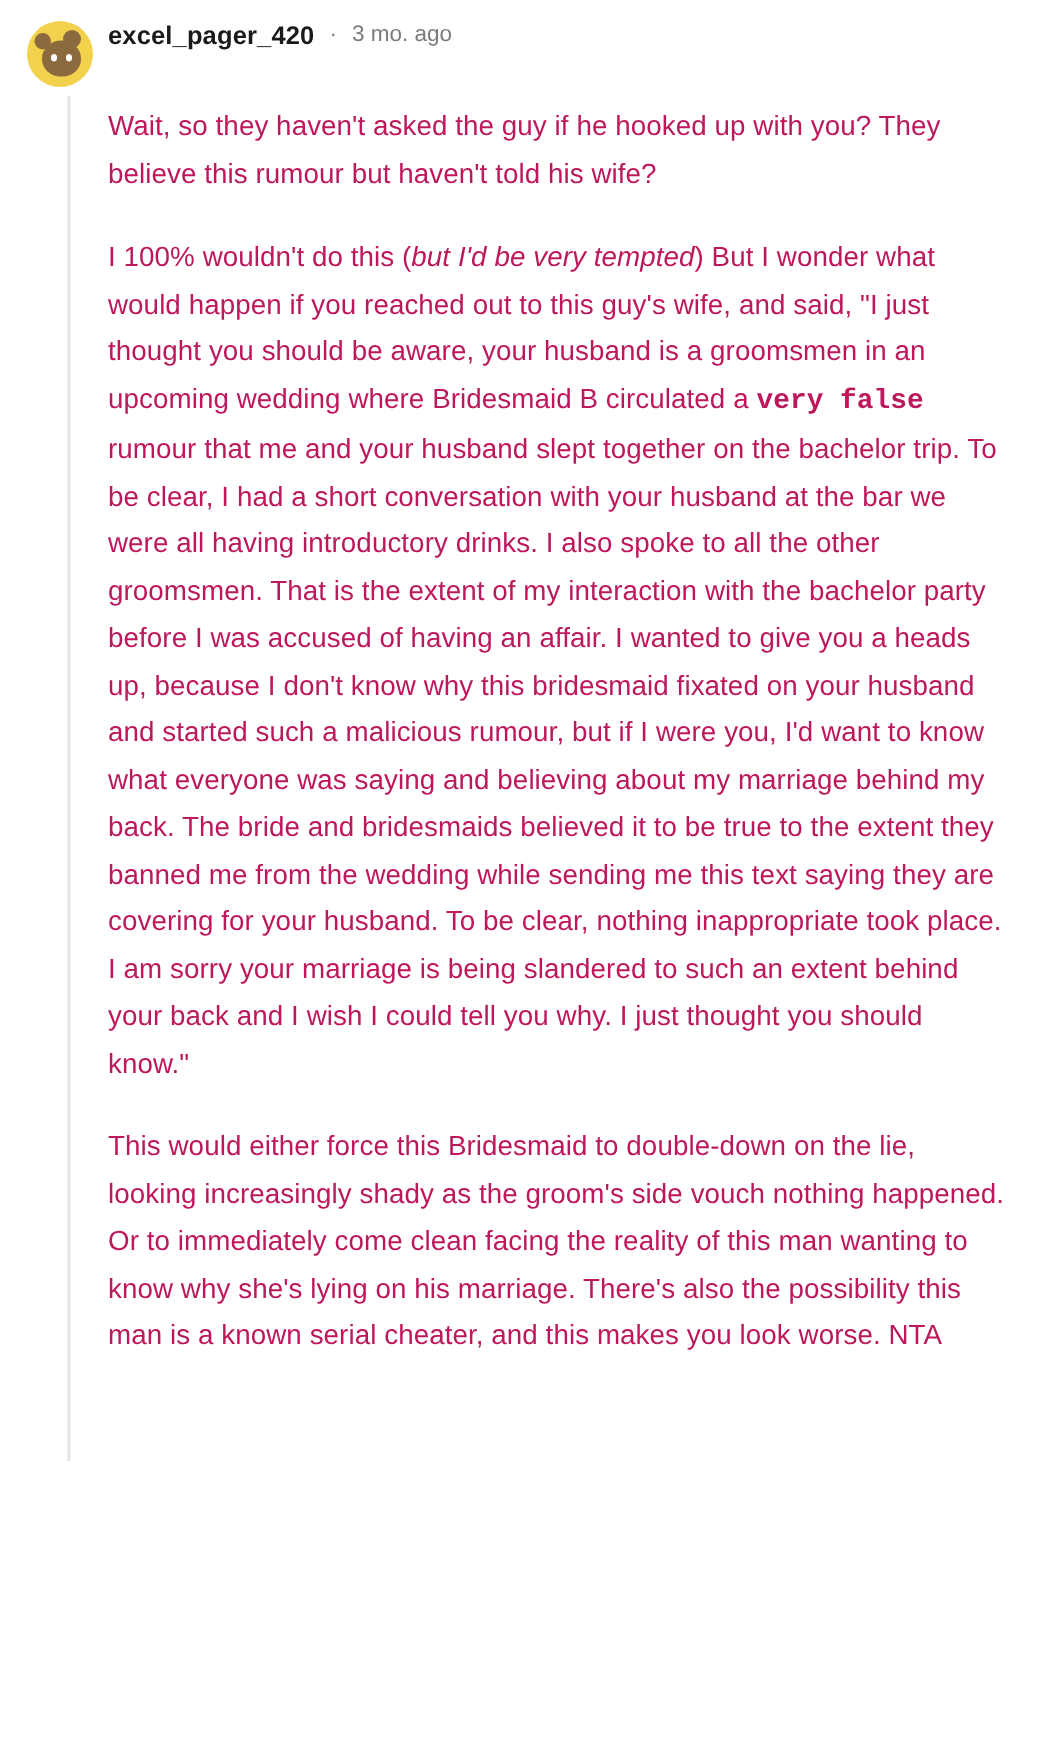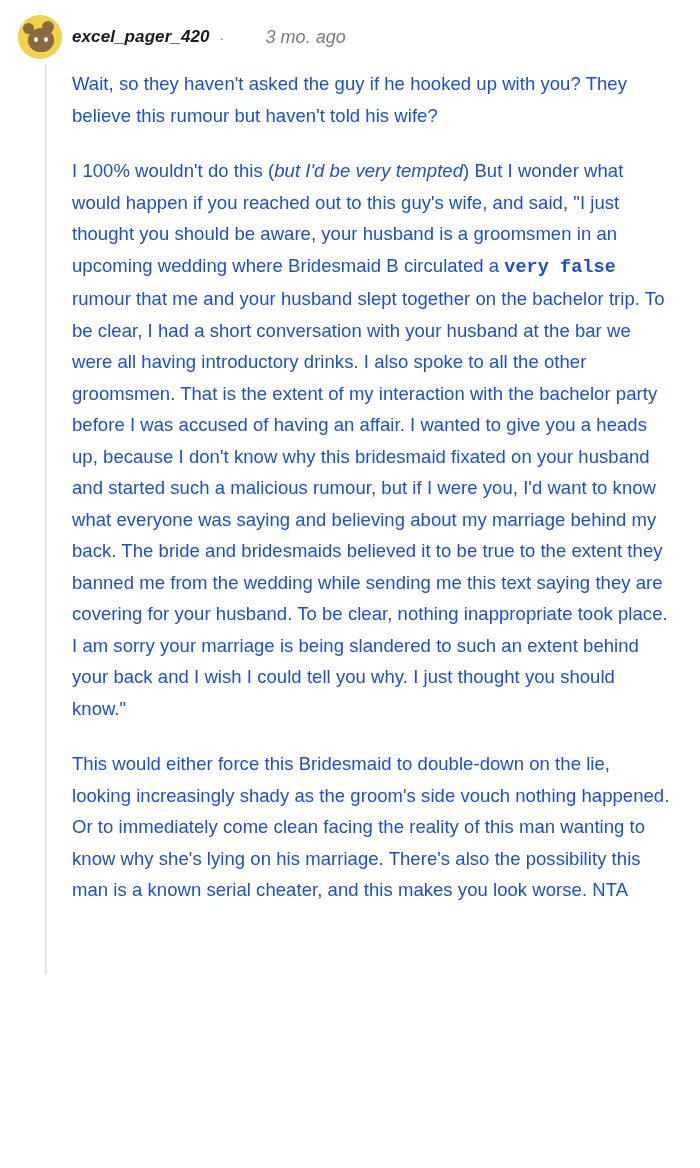--- a/index.html
+++ b/index.html
@@ -14,25 +14,24 @@
     font-family: "Liberation Sans", sans-serif;
     color: #1a1a1b;
     -webkit-font-smoothing: antialiased;
   }
   .comment {
     position: relative;
     padding: 14px 14px 0 14px;
   }
   .comment-header {
     display: flex;
-    align-items: center;
+    align-items: flex-start;
     gap: 10px;
     height: 46px;
     padding-left: 4px;
-    font-style: italic;
   }
   .avatar {
     width: 44px;
     height: 44px;
     border-radius: 50%;
     background: #f2d14c;
     position: relative;
     overflow: hidden;
     flex: 0 0 44px;
   }
@@ -79,44 +78,43 @@
     font-size: 17px;
     font-weight: bold;
     color: #1a1a1b;
     letter-spacing: 0.1px;
   }
   .dot-sep {
     font-size: 15px;
     color: #7c7c7c;
   }
   .timestamp {
-    font-size: 18px;
+    font-size: 15px;
     color: #7c7c7c;
-    margin-left: 31px;
   }
 
   .body-wrap {
     position: relative;
     margin-top: 8px;
     padding-left: 58px;
     padding-right: 16px;
   }
   .thread-line {
     position: absolute;
     left: 31px;
     top: -4px;
     bottom: -24px;
     width: 2px;
     background: #e4e6e7;
   }
   p.para {
     margin: 0 0 24px 0;
     font-size: 18.5px;
     line-height: 31.5px;
-    color: #1d4ed8;
+    color: #be185d;
     letter-spacing: 0.05px;
   }
   p.para:last-child { margin-bottom: 0; }
   em { }
   strong { font-weight: bold; font-family: Liberation Mono, monospace; }
   .bottom-pad { height: 20px; }
 </style>
 </head>
 <body>
 

